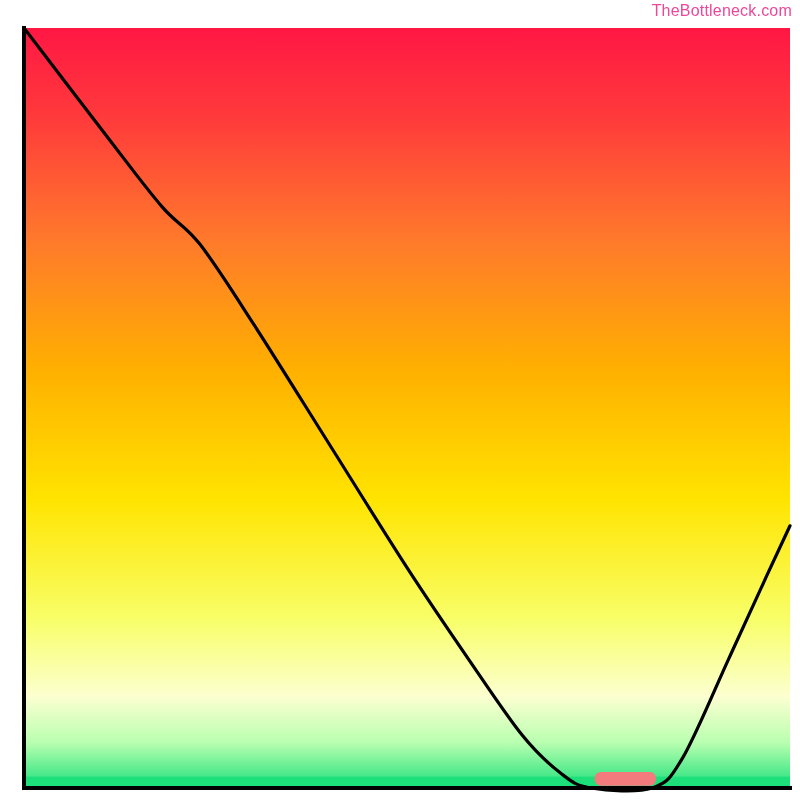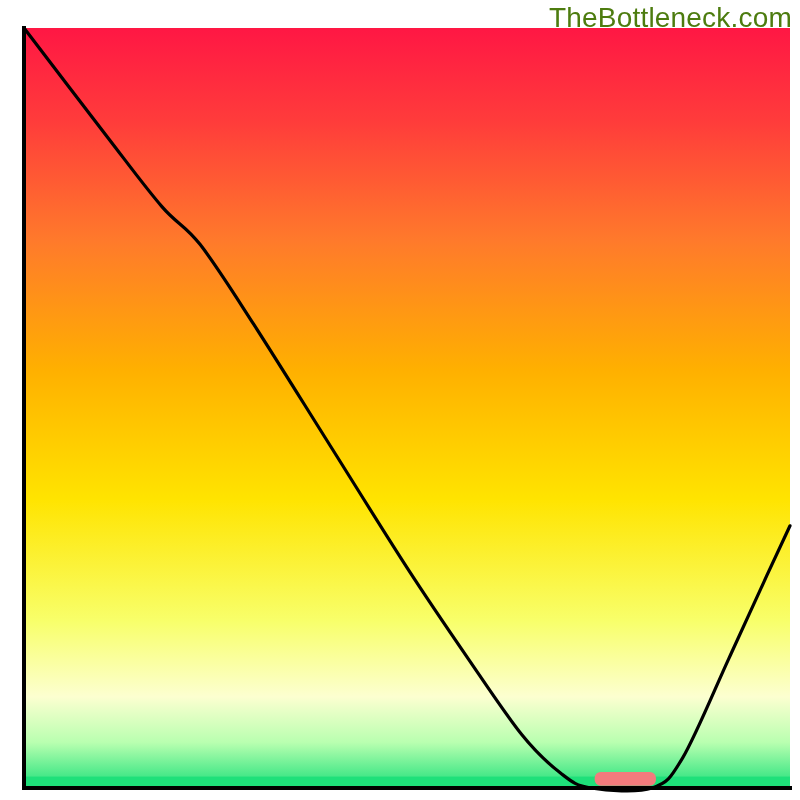--- a/index.html
+++ b/index.html
@@ -13,23 +13,23 @@
   }
   .container {
     position: relative;
     width: 800px;
     height: 800px;
   }
   .watermark {
     position: absolute;
     top: 2px;
     right: 8px;
-    font-size: 28px;
+    font-size: 16px;
     font-weight: 400;
-    color: #4d7c0f;
+    color: #ec4899;
     letter-spacing: 0.2px;
     z-index: 10;
     user-select: none;
   }
   svg {
     display: block;
   }
 </style>
 </head>
 <body>

